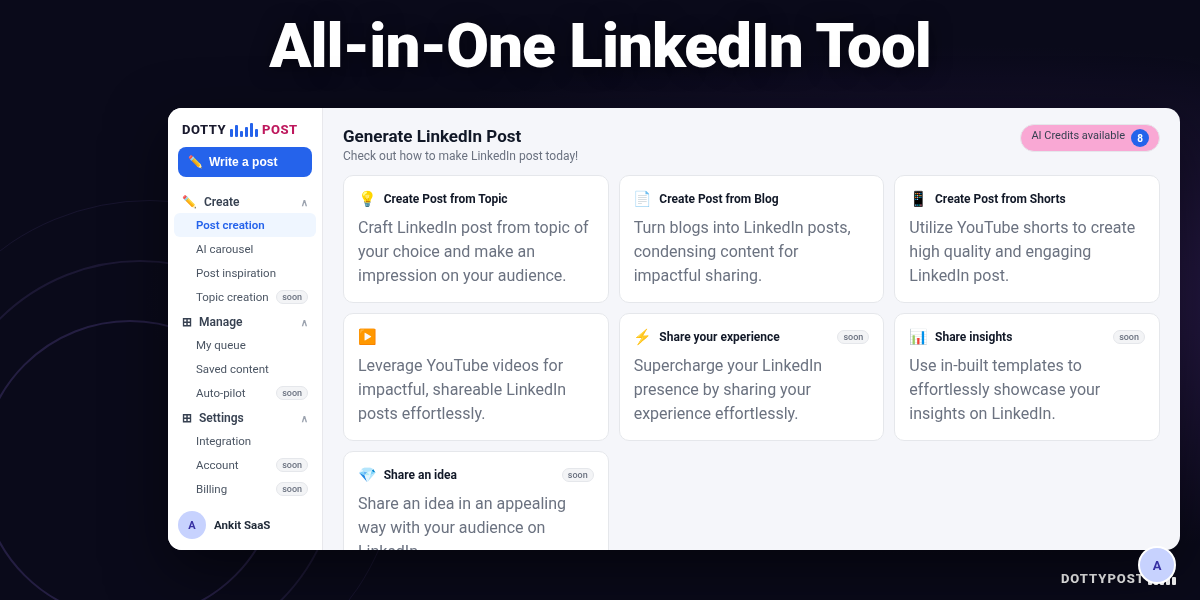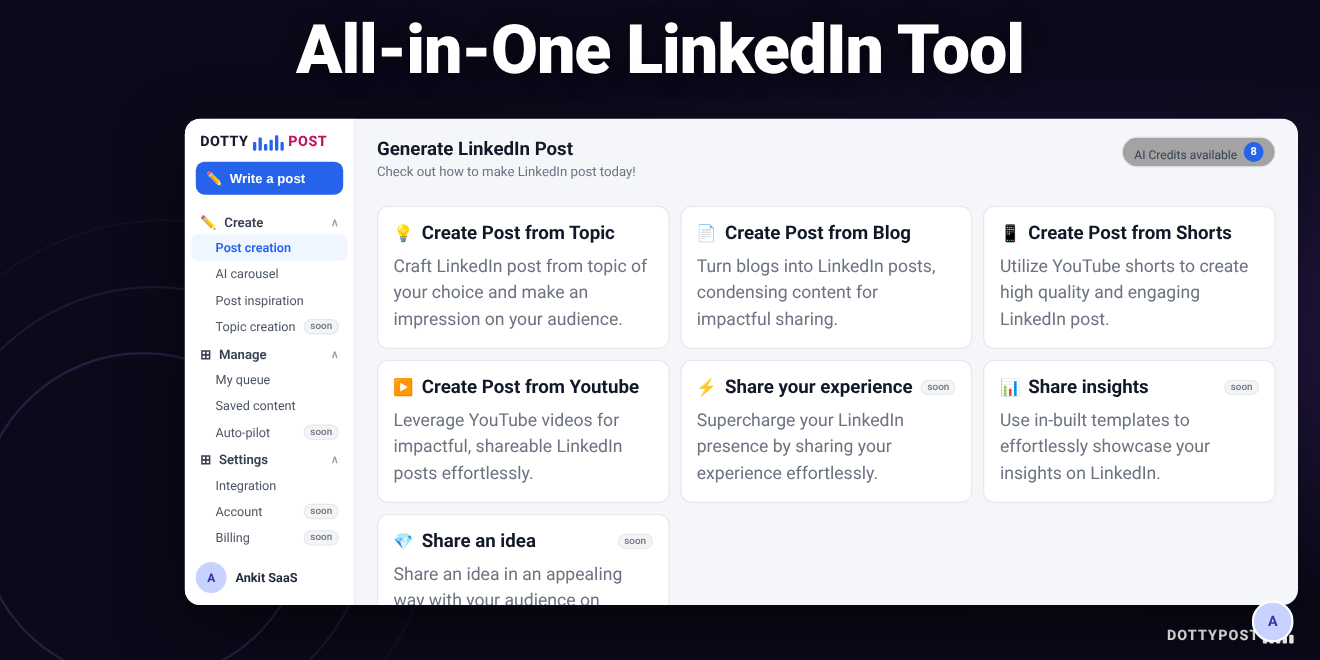--- a/index.html
+++ b/index.html
@@ -231,27 +231,27 @@
     }
     .main-title {
       font-size: 17px;
       font-weight: 700;
       color: #111827;
       margin-bottom: 3px;
     }
     .main-subtitle {
       font-size: 12px;
       color: #6b7280;
-      margin-bottom: 20px;
+      margin-bottom: 8px;
     }
     .ai-credits-bar {
       display: inline-flex;
-      align-items: flex-end;
+      align-items: flex-start;
       gap: 6px;
-      background: #a3a3a3;
+      background: #f9a8d4;
       border: 1px solid #e5e7eb;
       border-radius: 20px;
       padding: 4px 10px;
       font-size: 11px;
       color: #374151;
       float: right;
       margin-top: -2px;
     }
     .ai-credits-num {
       background: #2563eb;
@@ -283,21 +283,21 @@
       display: flex;
       align-items: center;
       gap: 7px;
       margin-bottom: 8px;
     }
     .card-icon {
       font-size: 15px;
       color: #374151;
     }
     .card-title {
-      font-size: 17px;
+      font-size: 12px;
       font-weight: 700;
       color: #111827;
       flex: 1;
     }
     .card-desc {
       font-size: 16px;
       color: #6b7280;
       line-height: 1.5;
     }
 
@@ -462,21 +462,20 @@
         <div class="card">
           <div class="card-title-row">
             <span class="card-icon">📱</span>
             <span class="card-title">Create Post from Shorts</span>
           </div>
           <p class="card-desc">Utilize YouTube shorts to create high quality and engaging LinkedIn post.</p>
         </div>
         <div class="card">
           <div class="card-title-row">
             <span class="card-icon">▶️</span>
-            <span class="card-title">Create Post from Youtube</span>
           </div>
           <p class="card-desc">Leverage YouTube videos for impactful, shareable LinkedIn posts effortlessly.</p>
         </div>
         <div class="card">
           <div class="card-title-row">
             <span class="card-icon">⚡</span>
             <span class="card-title">Share your experience</span>
             <span class="badge-soon">soon</span>
           </div>
           <p class="card-desc">Supercharge your LinkedIn presence by sharing your experience effortlessly.</p>

